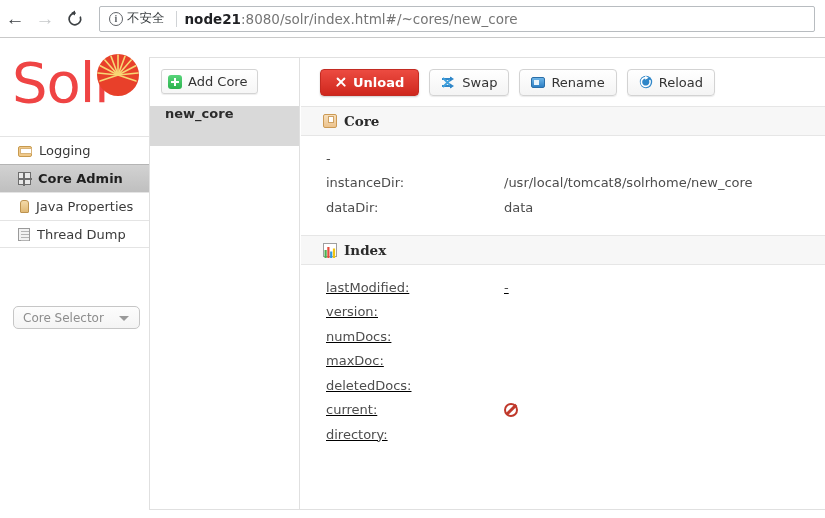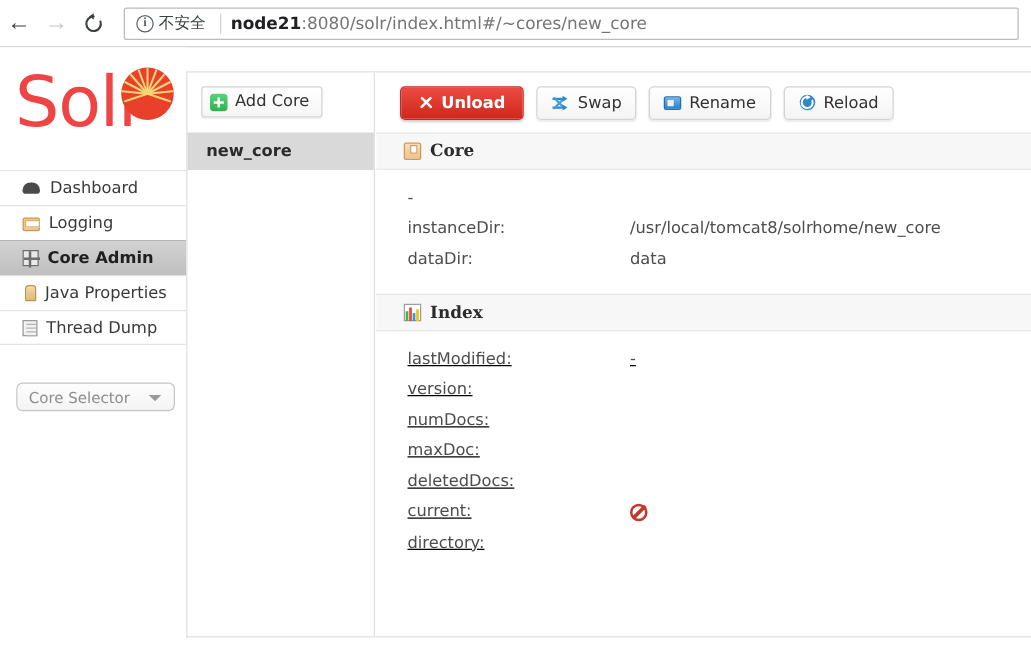--- a/index.html
+++ b/index.html
@@ -172,21 +172,21 @@
     position: relative; flex: 0 0 auto;
   }
   .ico-plus:before, .ico-plus:after {
     content:""; position:absolute; background:#fff;
   }
   .ico-plus:before { left:3px; top:6px; width:8px; height:2px; }
   .ico-plus:after { left:6px; top:3px; width:2px; height:8px; }
 
   #core-list-items { position: absolute; left: 0; top: 48px; width: 149px; }
   .core-list-item {
-    height: 30px; display: flex; align-items: center;
+    height: 40px; display: flex; align-items: flex-start;
     padding-left: 15px;
     font-size: 13px; font-weight: bold; color: #2b2b2b;
     font-family: "DejaVu Sans", sans-serif;
   }
   .core-list-item.selected { background: #d9d9d9; }
 
   
   #detail { position: absolute; left: 151px; top: 0; width: 525px; height: 451px; }
   #core-toolbar {
     position: absolute; left: 0; top: 10px; height: 28px;
@@ -331,26 +331,20 @@
               <line x1="0" y1="0" x2="18" y2="6"></line>
             </g>
             <path d="M -21 8 A 21 21 0 0 0 5 20.5 L 0 0 Z" fill="#ffffff" opacity="0"></path>
           </g>
         </svg>
       </div>
     </div>
 
     <div id="nav">
       <div class="nav-item">
-        <span class="nav-ico">
-            <span class="ico-dashboard" style="display:block"></span>
-          </span>
-        <span>Dashboard</span>
-      </div>
-      <div class="nav-item">
         <span class="nav-ico ico-logging"></span>
         <span>Logging</span>
       </div>
       <div class="nav-item active">
         <span class="nav-ico ico-coreadmin"></span>
         <span>Core Admin</span>
       </div>
       <div class="nav-item">
         <span class="nav-ico ico-java"></span>
         <span>Java Properties</span>

